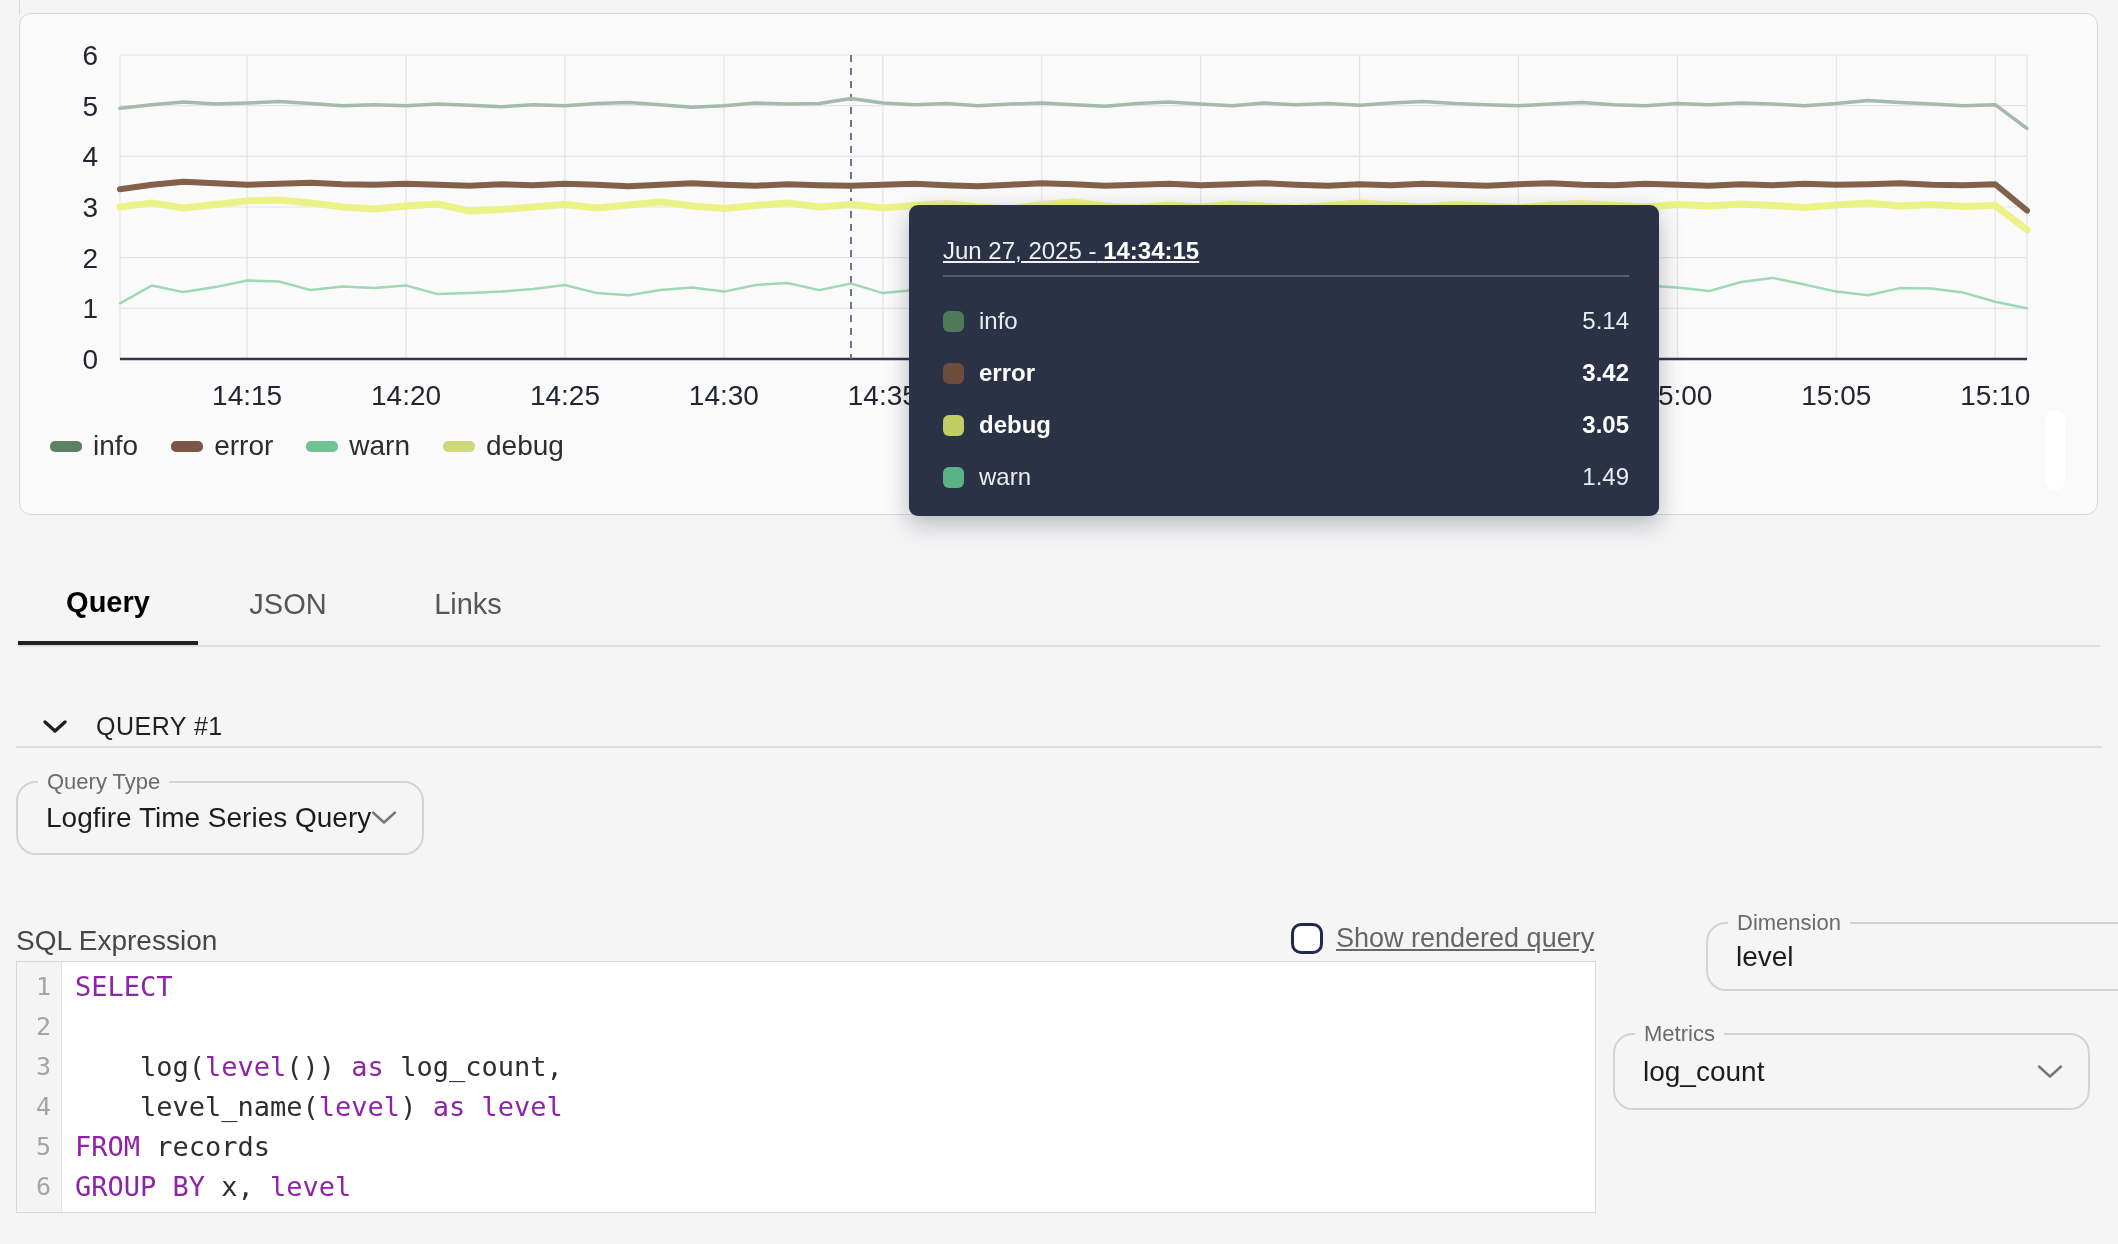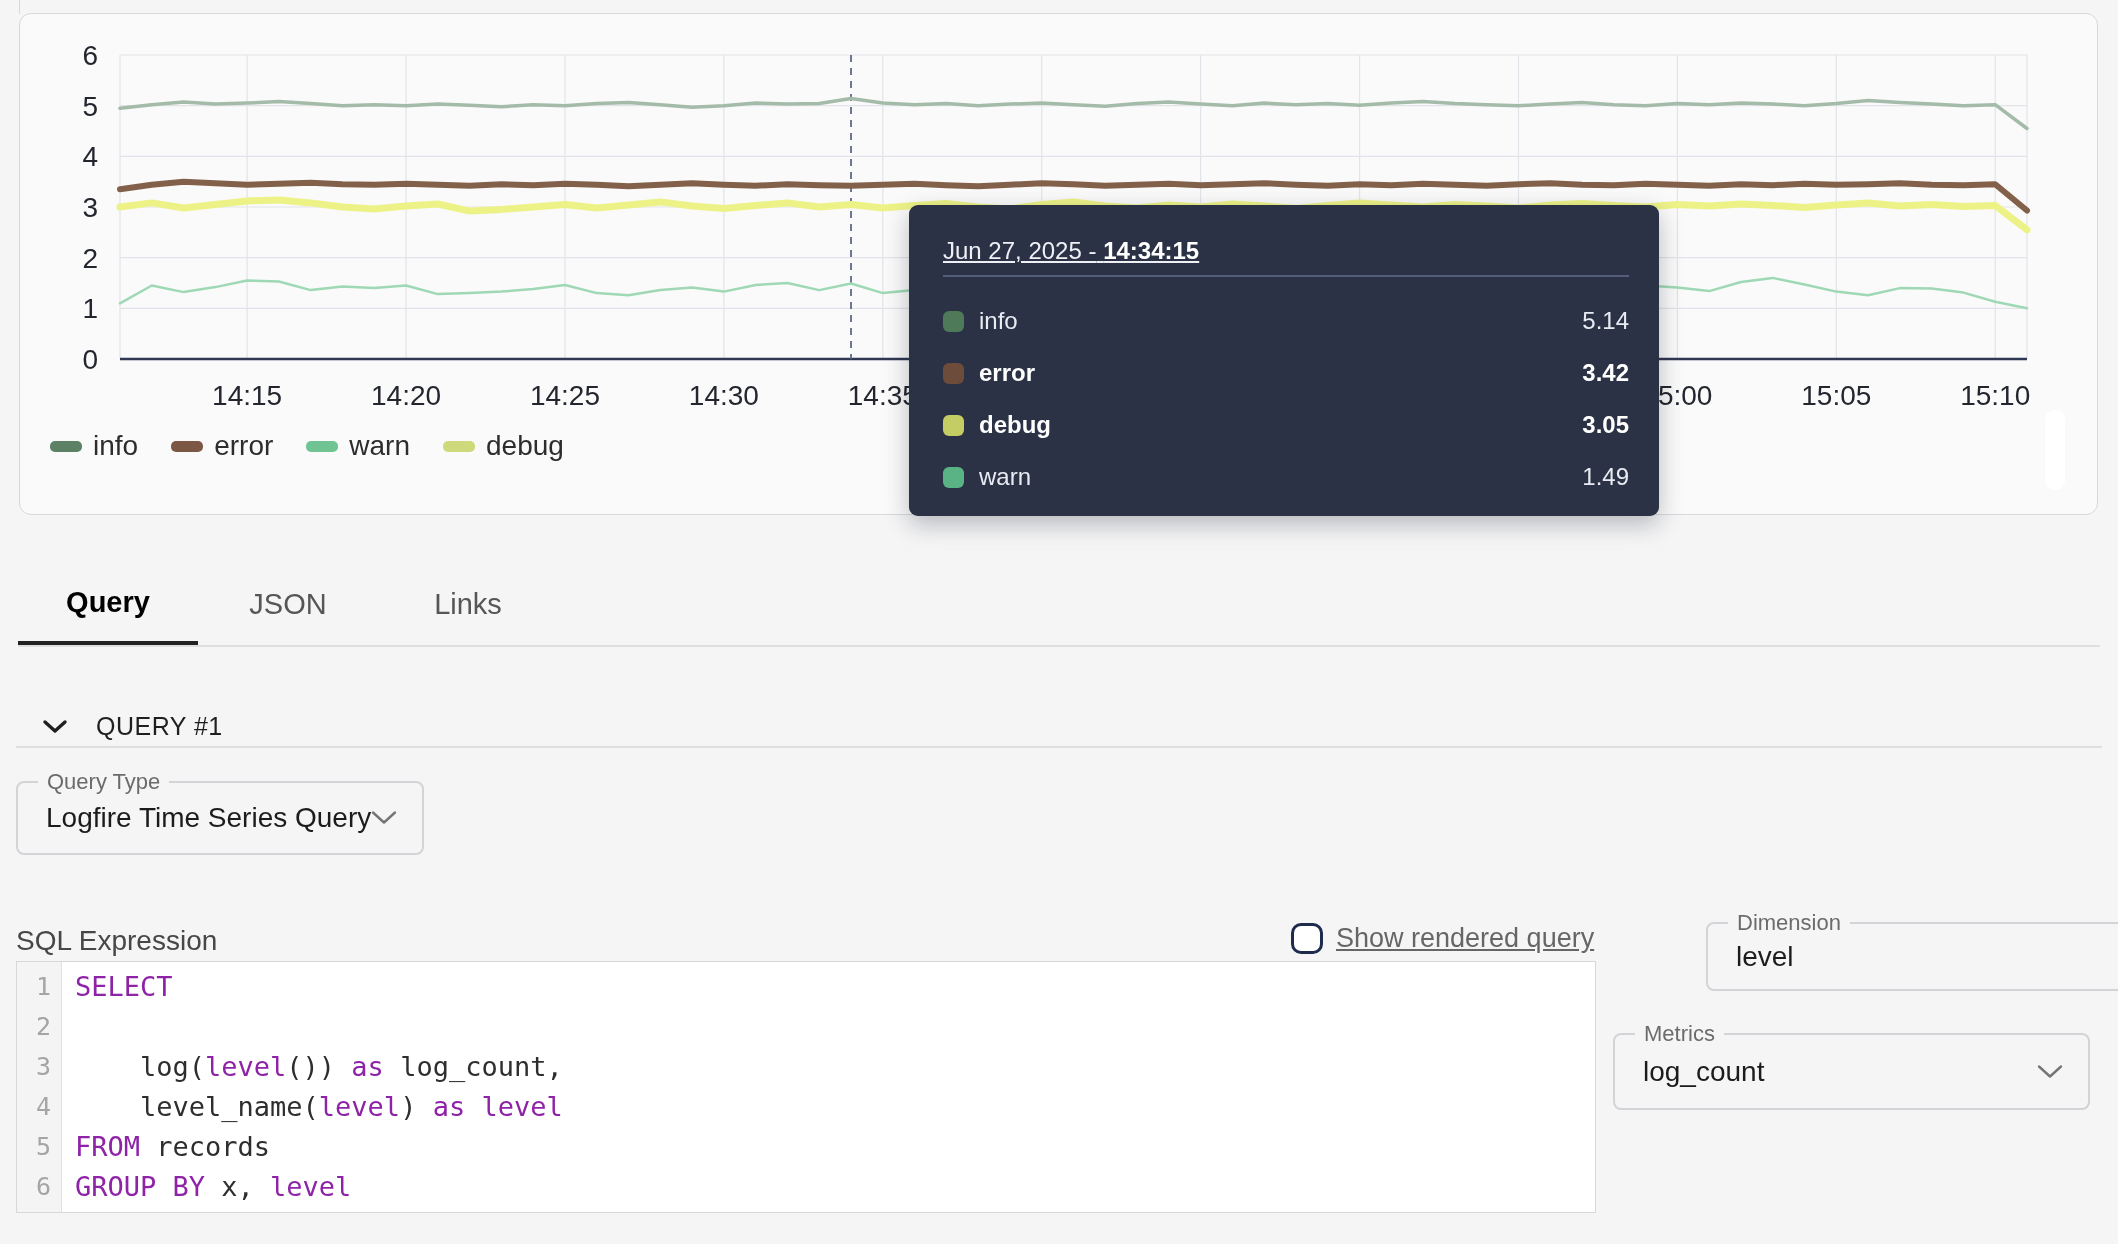--- a/index.html
+++ b/index.html
@@ -44,21 +44,21 @@
   }
   .tab.active { color:#000000; font-weight:700; border-bottom:4px solid #222;text-align:center; }
   .tabs-divider { position:absolute; left:18px; top:645px; width:2082px; height:2px; background:#dfdfe2; }
   
   .query-header { position:absolute; left:42px; top:710px; height:32px; display:flex; align-items:center; gap:28px; cursor:pointer; }
   .query-header .chev { flex:0 0 auto; }
   .query-title { font-size:25px; font-weight:500; color:#1f1f1f; letter-spacing:.5px; }
   .section-divider { position:absolute; left:16px; top:746px; width:2086px; height:1.5px; background:#dfdfe2; }
   
   .outlined-select {
-    position:absolute; border:2px solid #d4d4d8; border-radius:8px; background:transparent; cursor:pointer;
+    position:absolute; border:2px solid #d4d4d8; border-radius:20px; background:transparent; cursor:pointer;
   }
   .ol-label {
     position:absolute; top:-13px; left:20px; padding:0 9px; background:#f5f5f6;
     font-size:22px; color:#6b6b6b; line-height:24px;
   }
   .ol-value {
     position:absolute; left:28px; top:0; bottom:0; display:flex; align-items:center;
     font-size:28px; color:#1c1c1c;
   }
   .sel-chev { position:absolute; right:24px; top:50%; transform:translateY(-50%); }

